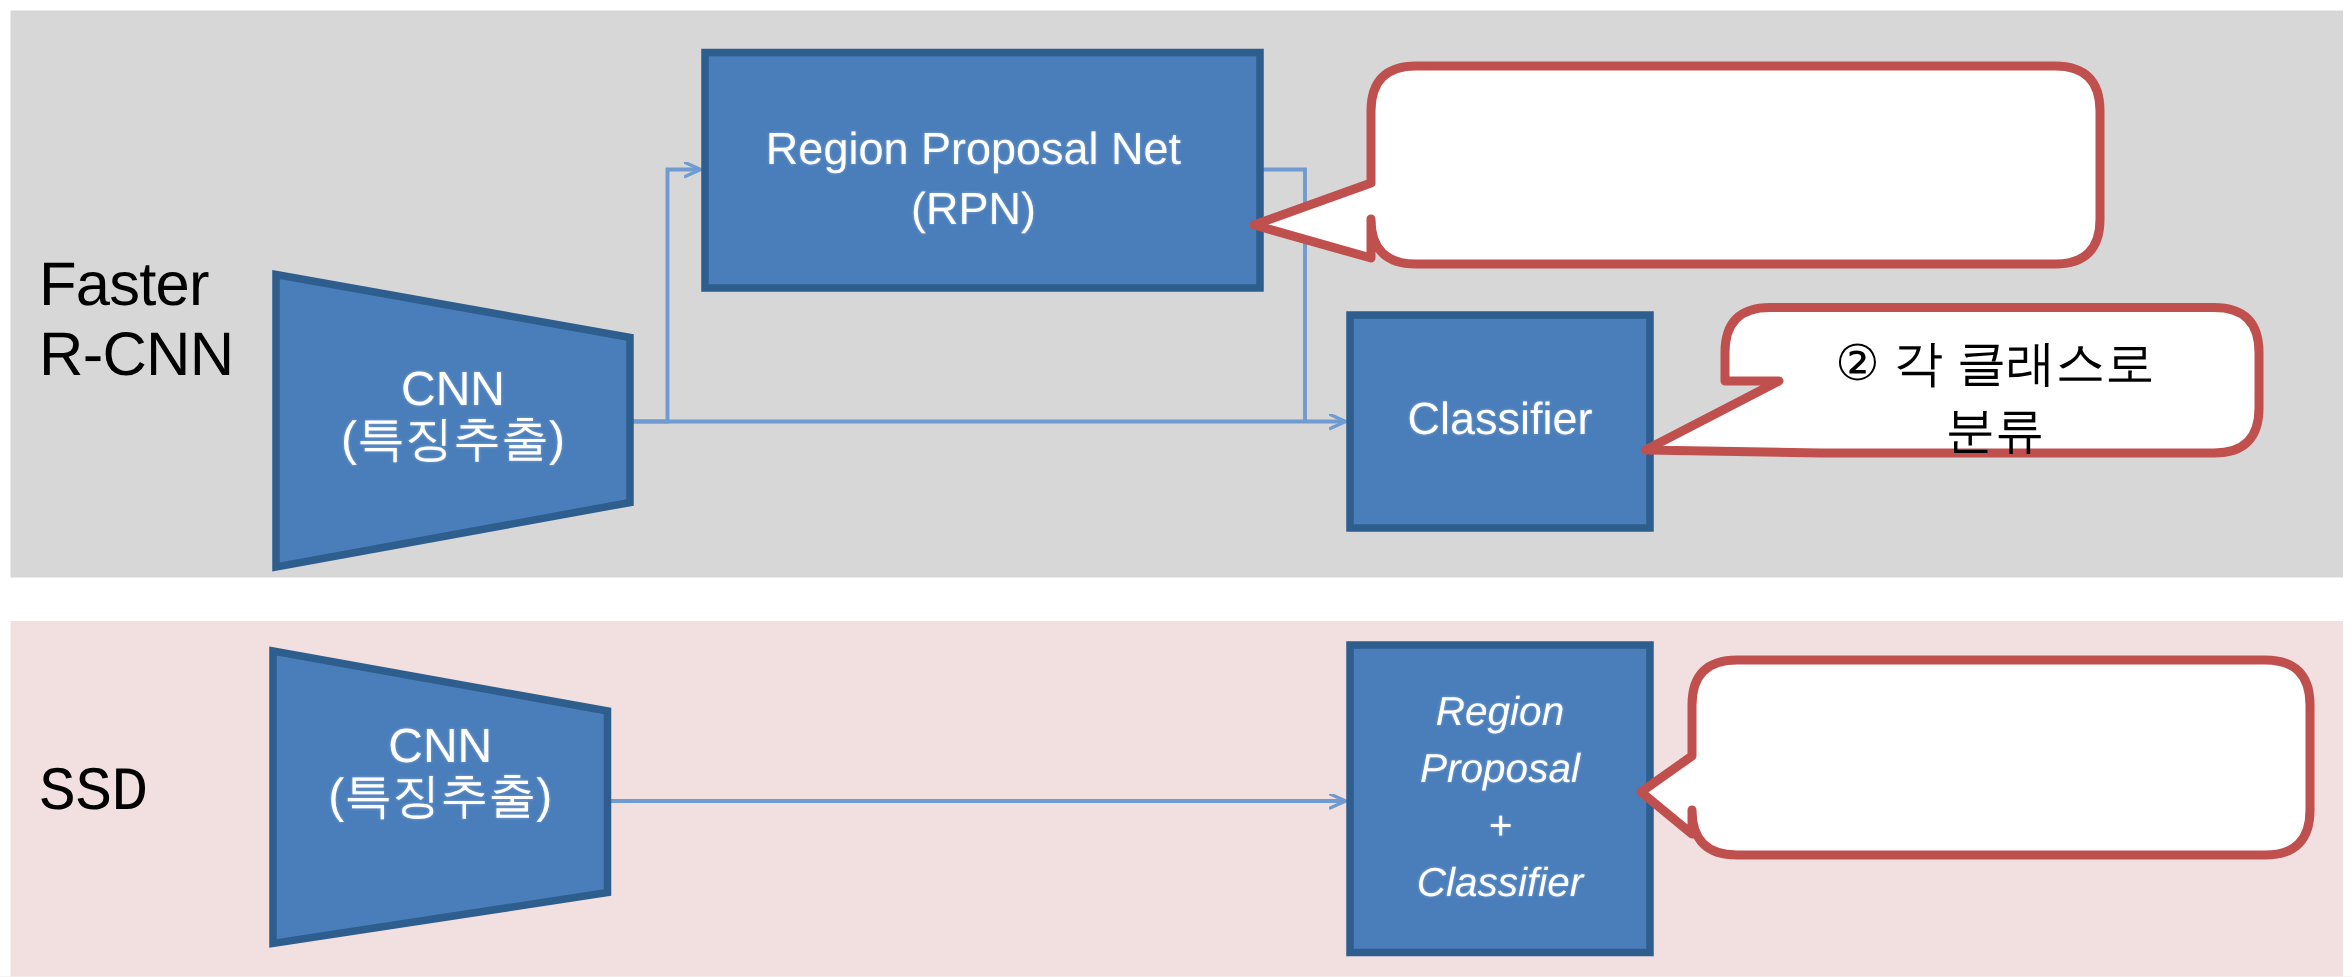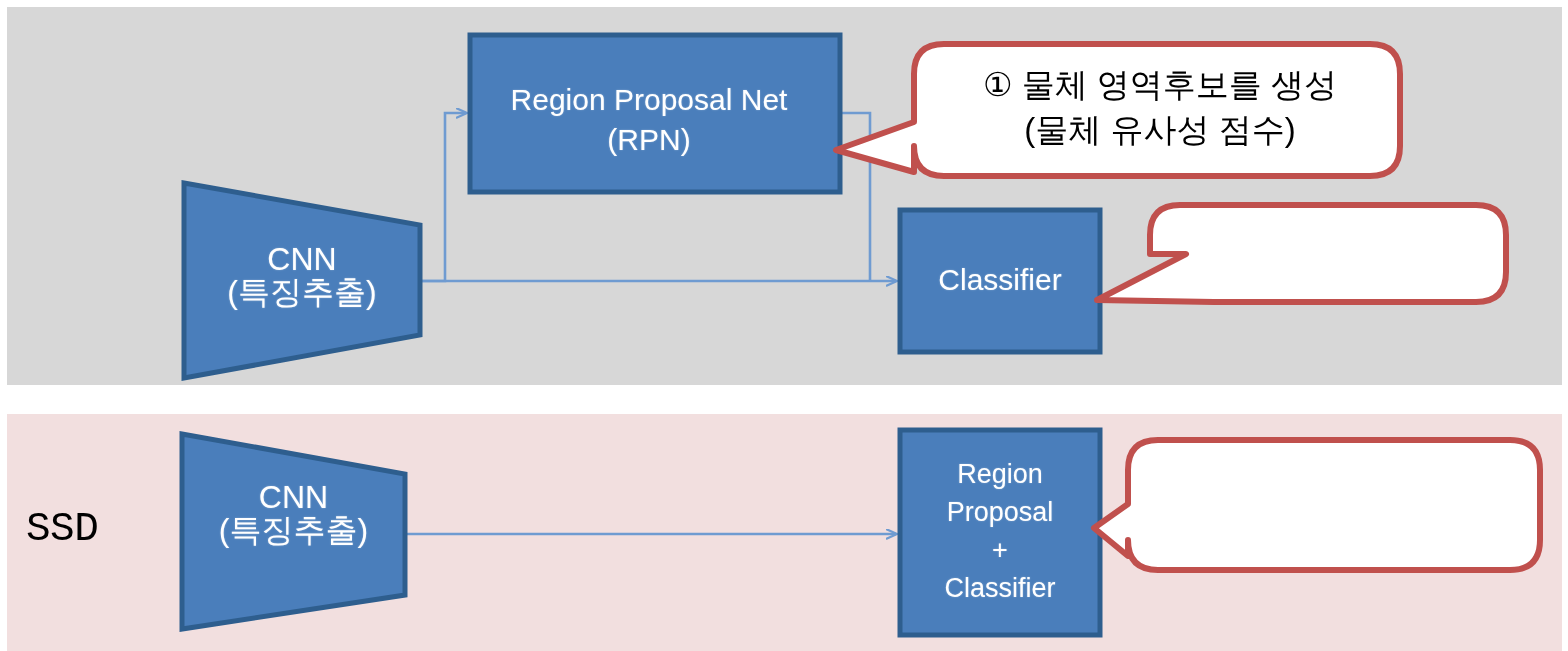--- a/index.html
+++ b/index.html
@@ -25,21 +25,21 @@
 
   .nodetext{
     position:absolute;color:#ffffff;text-align:center;
     font-size:32px;line-height:33px;white-space:pre;
     text-shadow:0 0 2px rgba(255,255,255,.35);
   }
   #t-cnn-faster{left:184px;top:243px;width:236px;}
   #t-cnn-ssd{left:182px;top:481px;width:223px;}
   #t-rpn{left:464px;top:80px;width:370px;font-size:30px;line-height:40px;}
   #t-classifier{left:900px;top:263px;width:200px;font-size:30px;}
-  #t-rpc{left:900px;top:455px;width:200px;font-size:27px;line-height:38px;}
+  #t-rpc{left:900px;top:455px;width:200px;font-size:27px;line-height:38px;font-style:italic;}
 
   .bubbletext{
     position:absolute;color:#000;text-align:center;white-space:pre;
     font-size:33px;line-height:45px;font-weight:400;
   }
   #b1-text{left:930px;top:62px;width:460px;}
   #b2-text{left:1165px;top:219px;width:330px;}
   #b3-text{left:1150px;top:459px;width:370px;}
 </style>
 </head>
@@ -86,30 +86,32 @@
 
     <path d="M1180,205 L1476,205 Q1506,205 1506,235 L1506,272 Q1506,302 1476,302
              L1214,302 L1097,300 L1186,254 L1150,254 L1150,235
              Q1150,205 1180,205 Z" fill="#ffffff" stroke="#c0504d" stroke-width="6" stroke-linejoin="round"></path>
 
     <path d="M1158,440 L1510,440 Q1540,440 1540,470 L1540,540 Q1540,570 1510,570
              L1158,570 Q1128,570 1128,540 L1128,556 L1094,528 L1128,504 L1128,470
              Q1128,440 1158,440 Z" fill="#ffffff" stroke="#c0504d" stroke-width="6" stroke-linejoin="round"></path>
   </svg>
 
+  <div class="row-label" id="label-faster">Faster
+R-CNN</div>
   <div class="row-label" id="label-ssd">SSD</div>
 
   <div class="nodetext" id="t-cnn-faster">CNN
 (특징추출)</div>
   <div class="nodetext" id="t-rpn">Region Proposal Net
 (RPN)</div>
   <div class="nodetext" id="t-classifier">Classifier</div>
   <div class="nodetext" id="t-cnn-ssd">CNN
 (특징추출)</div>
   <div class="nodetext" id="t-rpc">Region
 Proposal
 +
 Classifier</div>
 
-  <div class="bubbletext" id="b1-text">① 물체 영역후보를 생성
-(물체 유사성 점수)</div>
+  <div class="bubbletext" id="b2-text">② 각 클래스로
+분류</div>
 
 </div>
 
 </body></html>

